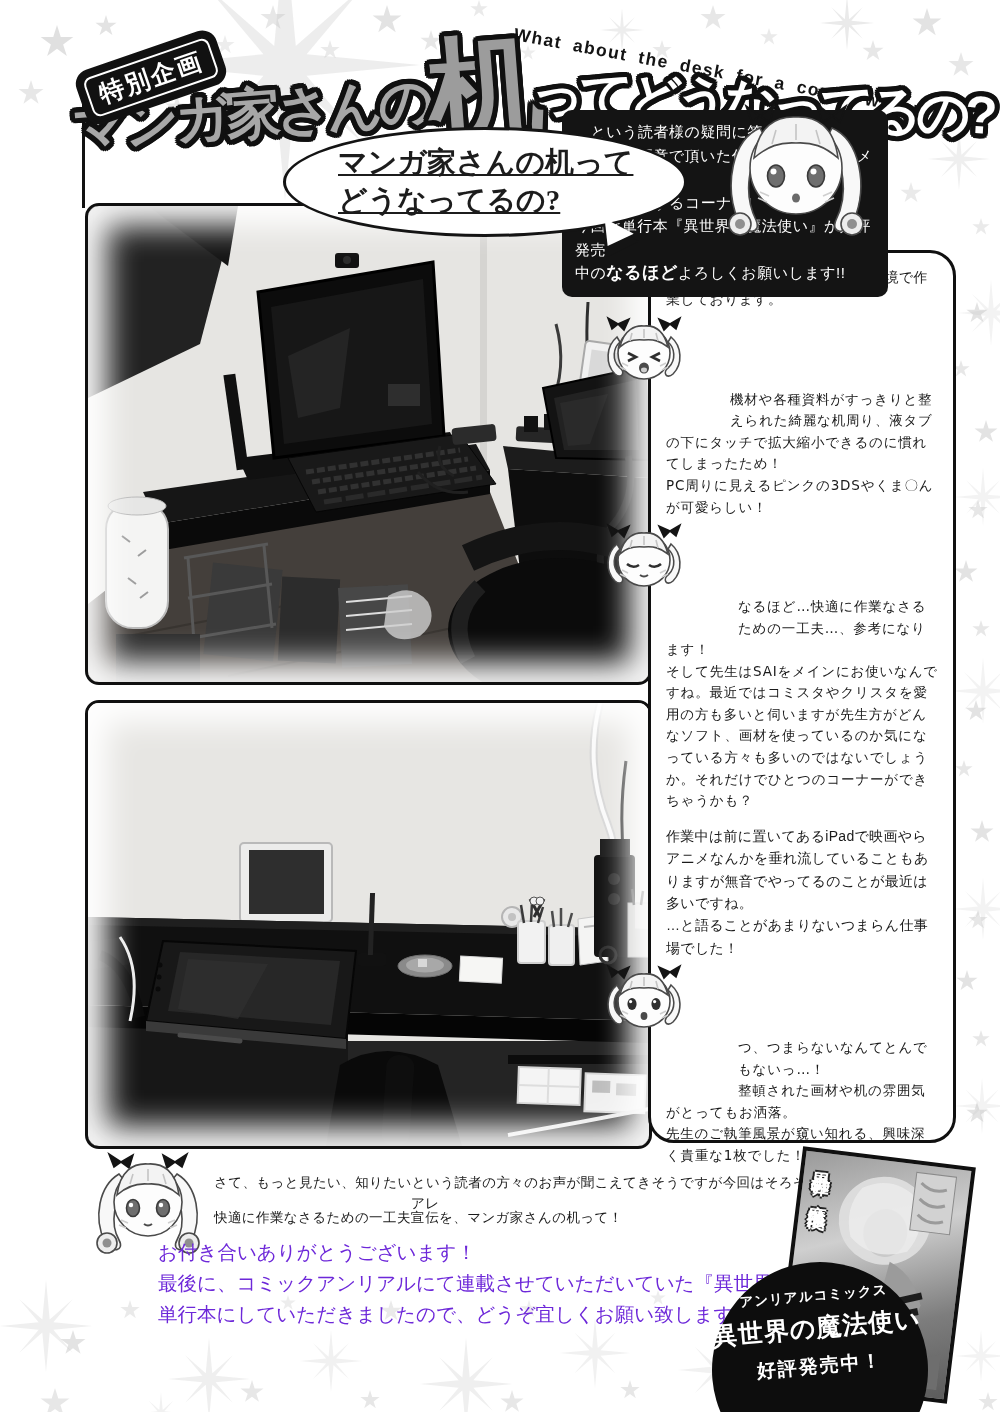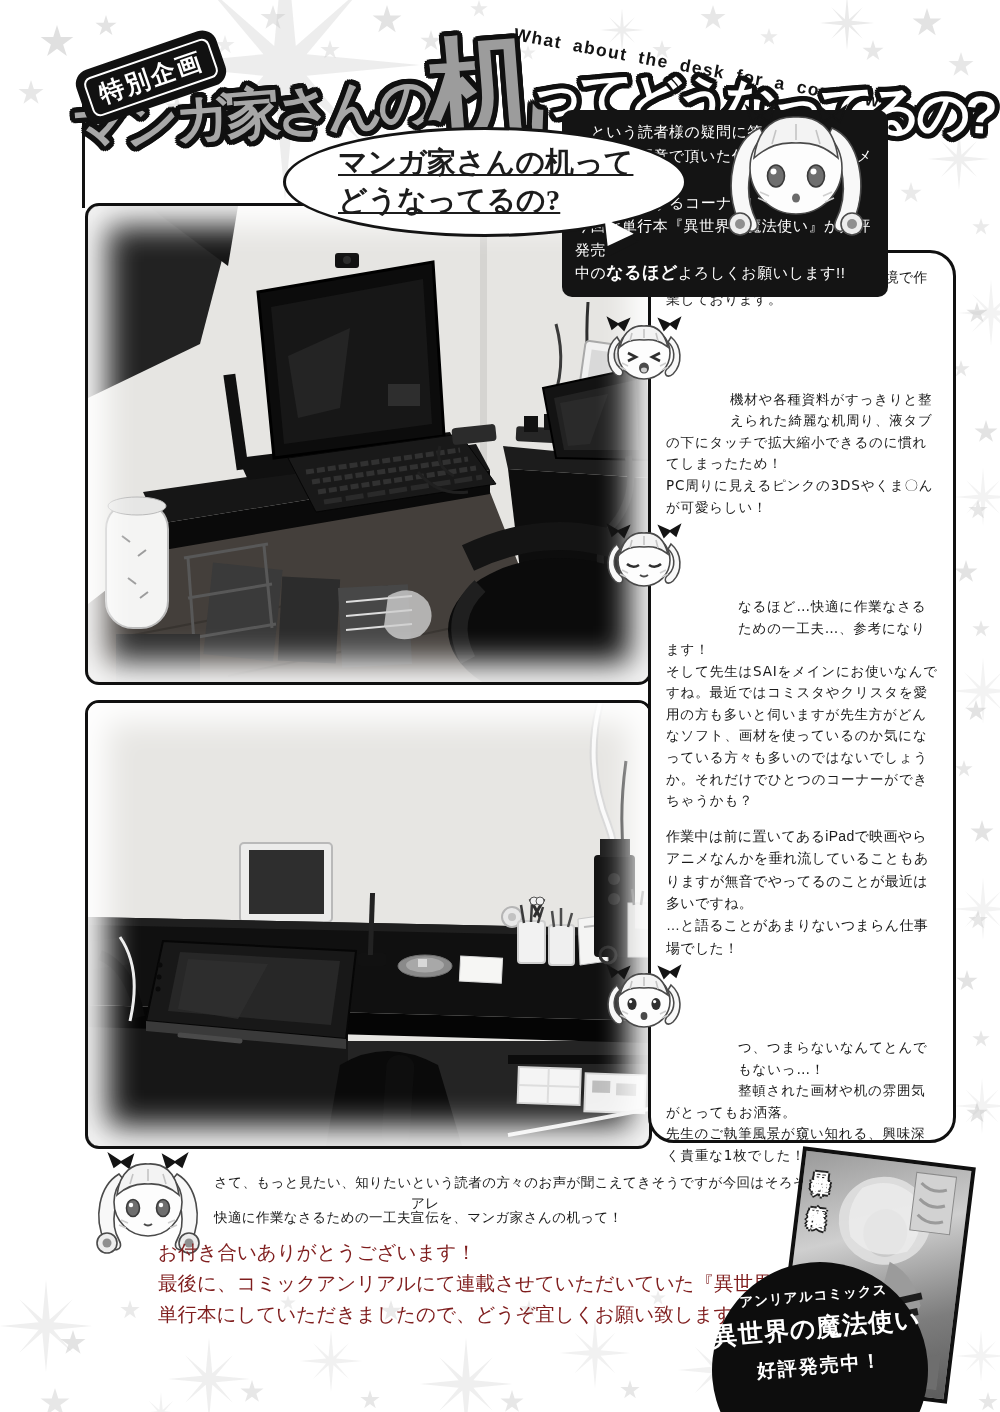--- a/index.html
+++ b/index.html
@@ -56,21 +56,21 @@
   .chibi-icon{position:absolute;left:-64px;top:-10px;width:84px;height:76px;}
   .sp{float:left;}
   .spB{width:64px;height:64px;}
   .spD{width:72px;height:46px;}
   .spF{width:72px;height:68px;}
   
   .footer-chibi{position:absolute;left:85px;top:1148px;width:126px;height:110px;z-index:3;}
   .closing{position:absolute;left:214px;top:1170px;width:778px;font-size:13.5px;letter-spacing:.4px;
            line-height:26px;color:#1b1b1b;z-index:3;}
   .closing ruby rt{font-size:14px;letter-spacing:0;}
-  .thanks{position:absolute;left:158px;top:1237px;font-size:19.5px;line-height:31px;color:#7f1d1d;z-index:3;}
+  .thanks{position:absolute;left:158px;top:1237px;font-size:19.5px;line-height:31px;color:#6d28d9;z-index:3;}
   .final{position:absolute;left:162px;top:1325px;font-size:27px;font-weight:bold;letter-spacing:2px;
          color:#101010;z-index:3;text-shadow:1px 0 #101010,0 1px #101010,-.5px 0 #101010,0 -.5px #101010;}
   
   .cover{position:absolute;left:788px;top:1156px;width:166px;height:230px;transform:rotate(7deg);
          border:4px solid #101010;z-index:3;overflow:hidden;
          background:linear-gradient(160deg,#9a9a9a,#cfcfcf 35%,#7d7d7d 70%,#5c5c5c);}
   .cover-title{position:absolute;left:5px;top:4px;writing-mode:vertical-rl;font-size:19px;font-weight:bold;
          color:#fff;height:150px;overflow:hidden;letter-spacing:3px;
          text-shadow:-2px 0 #222,2px 0 #222,0 -2px #222,0 2px #222;}
   .ad-badge{position:absolute;left:712px;top:1262px;width:216px;height:216px;border-radius:50%;

